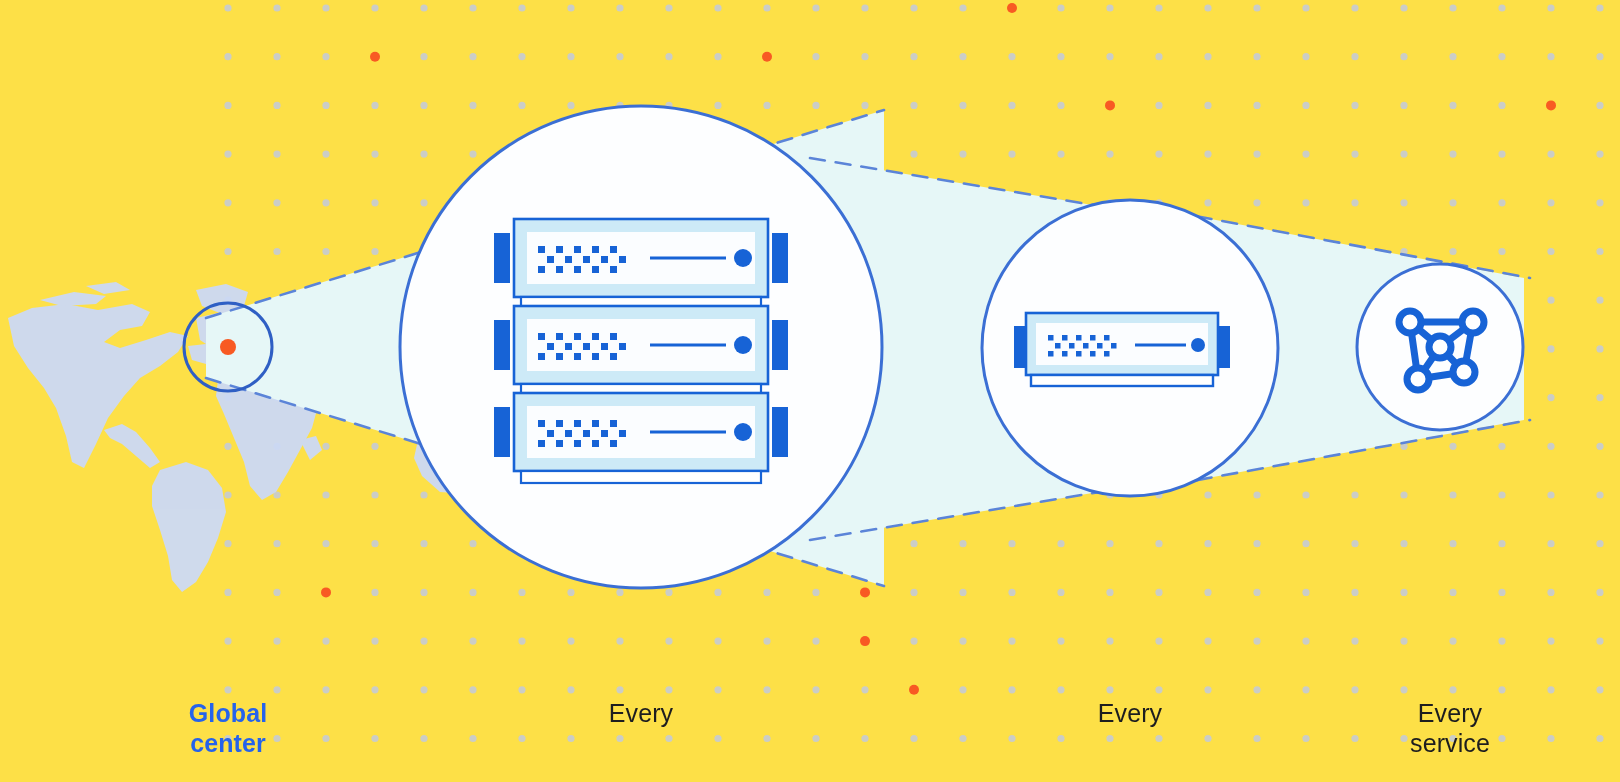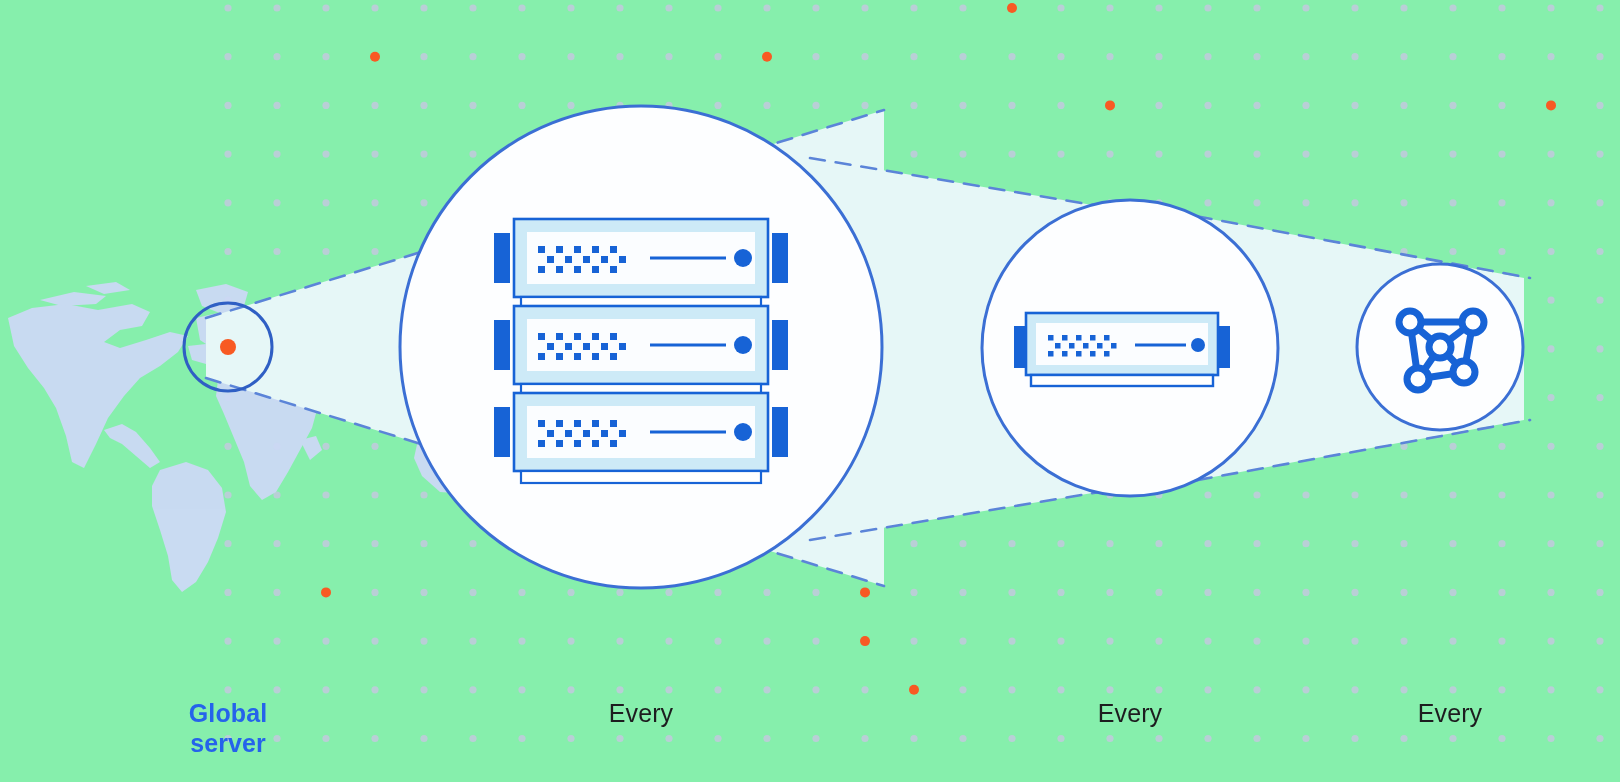--- a/index.html
+++ b/index.html
@@ -8,21 +8,21 @@
     background: #ffffff;
   }
   body {
     font-family: "Liberation Sans", sans-serif;
   }
   #stage {
     position: relative;
     width: 1620px;
     height: 782px;
     overflow: hidden;
-    background: #86efac;
+    background: #fde047;
   }
   #stage svg.layer {
     position: absolute;
     top: 0;
     left: 0;
     width: 1620px;
     height: 782px;
   }
   .label {
     position: absolute;
@@ -759,28 +759,29 @@
       <circle cx="1410" cy="322" r="11" fill="#ffffff"></circle>
       <circle cx="1473" cy="322" r="11" fill="#ffffff"></circle>
       <circle cx="1418" cy="379" r="11" fill="#ffffff"></circle>
       <circle cx="1464" cy="372" r="11" fill="#ffffff"></circle>
       <circle cx="1440" cy="347" r="11" fill="#ffffff"></circle>
     </g>
   </svg>
 
   <div class="label label-blue" style="left:78px; top:668px; width:300px;">
     <span>Global</span>
-    <span class="label-line2">server</span>
+    <span class="label-line2">center</span>
   </div>
 
   <div class="label label-dark" style="left:491px; top:668px; width:300px;">
     <span>Every</span>
   </div>
 
   <div class="label label-dark" style="left:980px; top:668px; width:300px;">
     <span>Every</span>
   </div>
 
   <div class="label label-dark" style="left:1300px; top:668px; width:300px;">
     <span>Every</span>
+    <span class="label-line2">service</span>
   </div>
 
 </div>
 
 </body></html>

